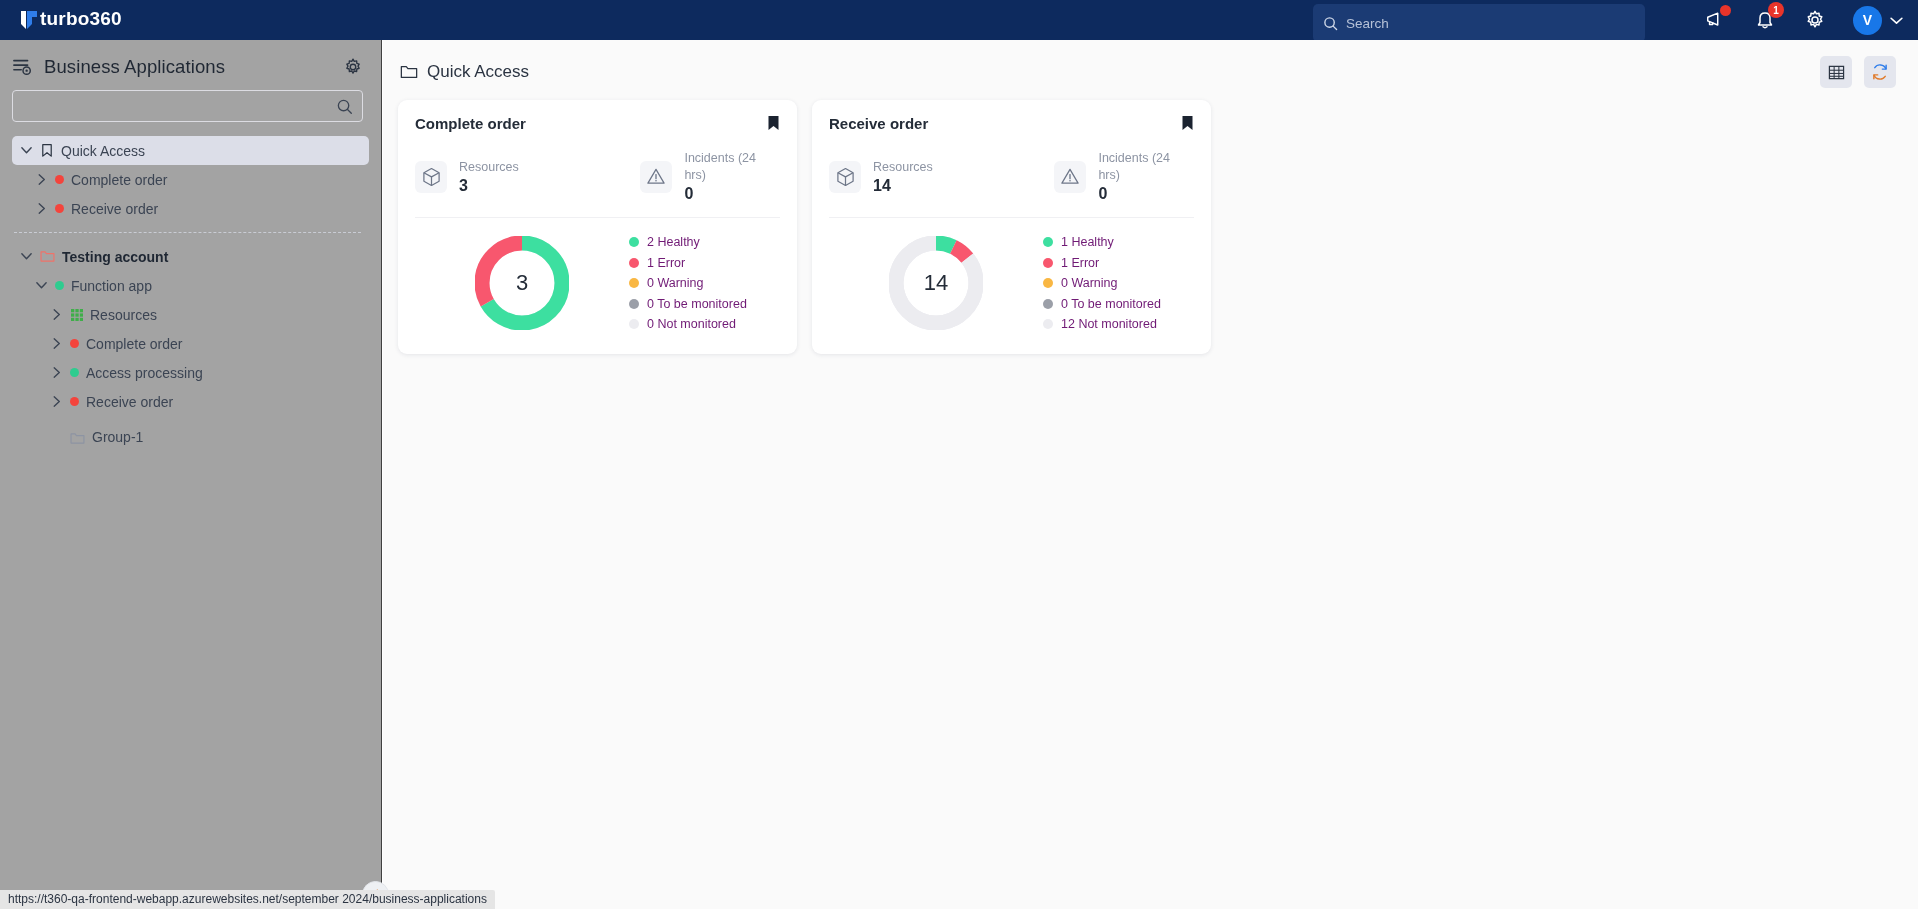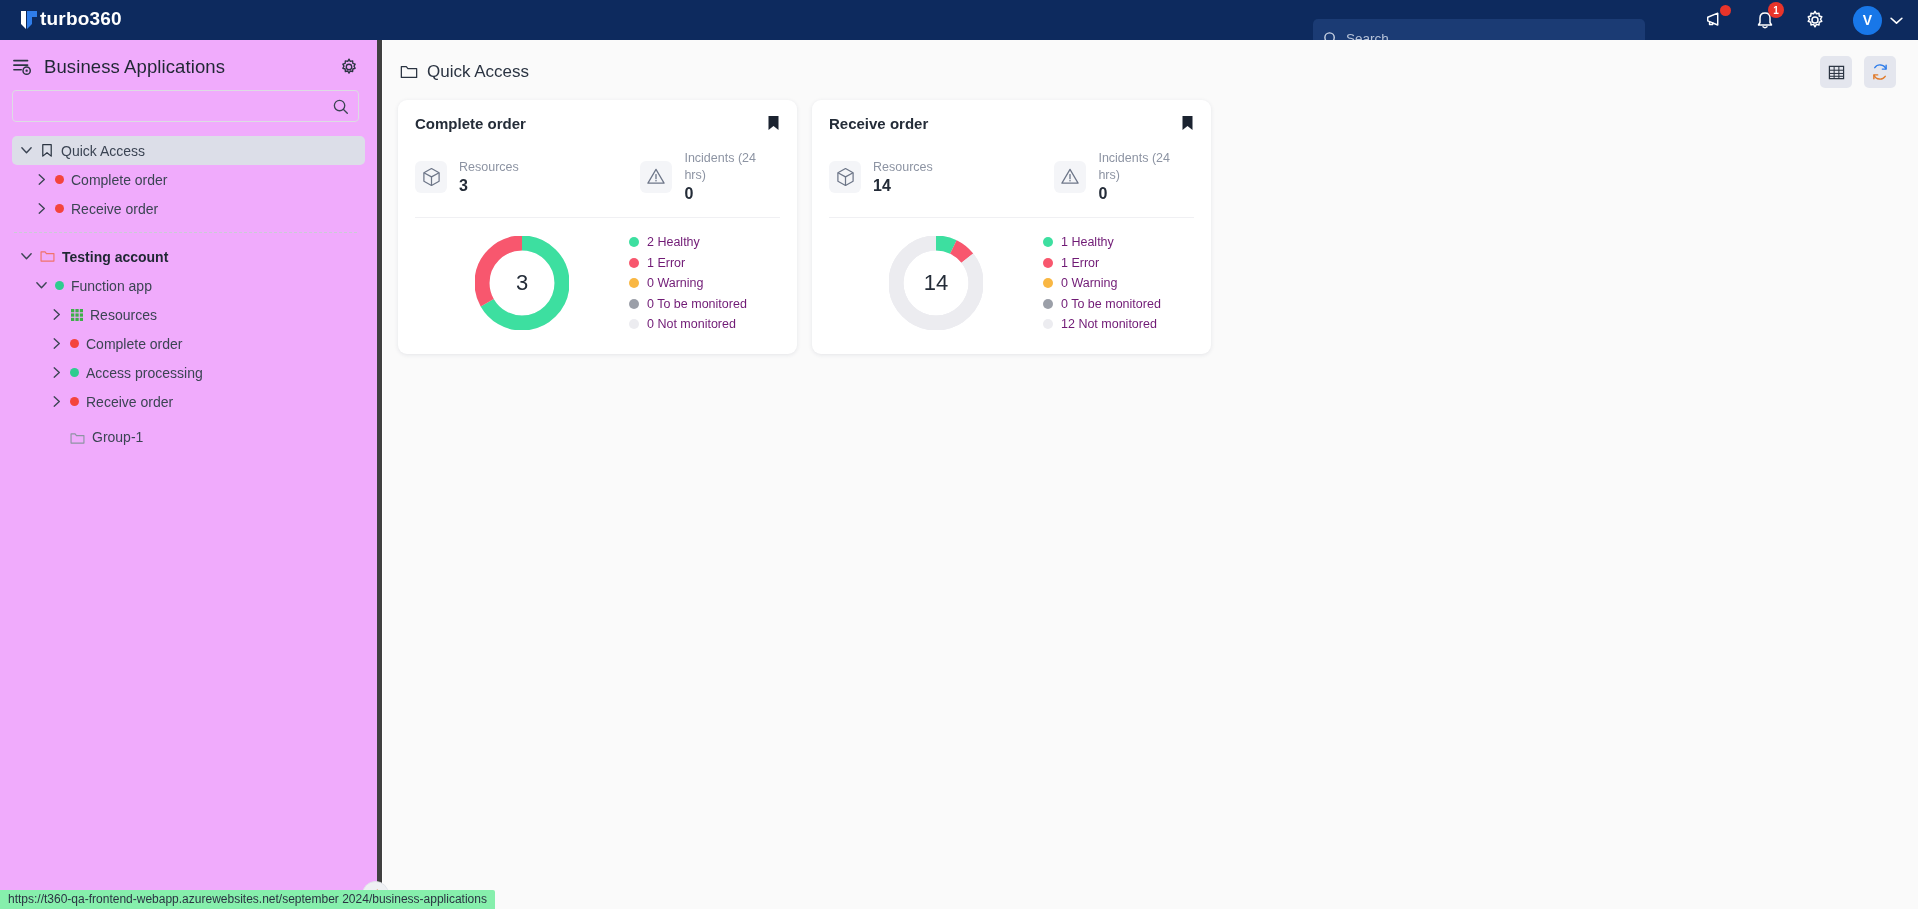--- a/index.html
+++ b/index.html
@@ -16,21 +16,21 @@
     width: 1918px; height: 40px;
     background: #0d2a5e;
     display: flex; align-items: center;
   }
   .brand { display: flex; align-items: flex-start; padding-left: 14px; }
   .brand-logo { width: 26px; height: 24px; display: block; }
   .brand-name {
     color: #ffffff; font-size: 19px; font-weight: 700; letter-spacing: .2px;
   }
   .search-wrap {
-    position: absolute; left: 1313px; top: 19px;
+    position: absolute; left: 1313px; top: 4px;
     width: 332px; height: 38px;
     background: #1b3b74; border-radius: 5px;
     display: flex; align-items: center; padding: 0 10px; gap: 8px;
     cursor: text;
   }
   .search-wrap svg { flex: 0 0 auto; }
   .search-input {
     background: transparent; border: none; outline: none;
     color: #cfd8e8; font-size: 13.5px; font-family: inherit;
     width: 100%;
@@ -59,22 +59,22 @@
     width: 29px; height: 29px; border-radius: 50%;
     background: #1877e8; color: #fff;
     display: flex; align-items: center; justify-content: center;
     font-size: 14px; font-weight: 600;
   }
 
   
   .sidebar {
     position: absolute; top: 40px; left: 0;
     width: 382px; height: 869px;
-    background: #f0abfc;
-    border-right: 5px solid #404040;
+    background: #a3a3a3;
+    border-right: 1px solid #404040;
   }
   .sb-header {
     display: flex; align-items: center;
     padding: 16px 18px 12px 12px;
   }
   .sb-title {
     font-size: 18.5px; color: #1f2733; font-weight: 400;
     margin-left: 10px; flex: 1; letter-spacing: .1px;
   }
   .sb-gear { cursor: pointer; width: 20px; height: 20px; }
@@ -172,21 +172,21 @@
   .legend { flex: 1; }
   .lg-row {
     display: flex; align-items: center; gap: 8px;
     height: 20.5px; font-size: 12.5px; color: #701a75;
   }
   .lg-dot { width: 10px; height: 10px; border-radius: 50%; flex: 0 0 10px; }
 
   
   .statusbar {
     position: absolute; left: 0; bottom: 0;
-    background: #86efac; color: #2b3442;
+    background: #e5e5e5; color: #2b3442;
     font-size: 12px; padding: 2px 8px 3px 8px;
     border-top-right-radius: 2px; z-index: 10;
     font-family: "Liberation Sans", sans-serif;
   }
 </style>
 </head>
 <body>
 
 <div class="topbar">
   <div class="brand">

